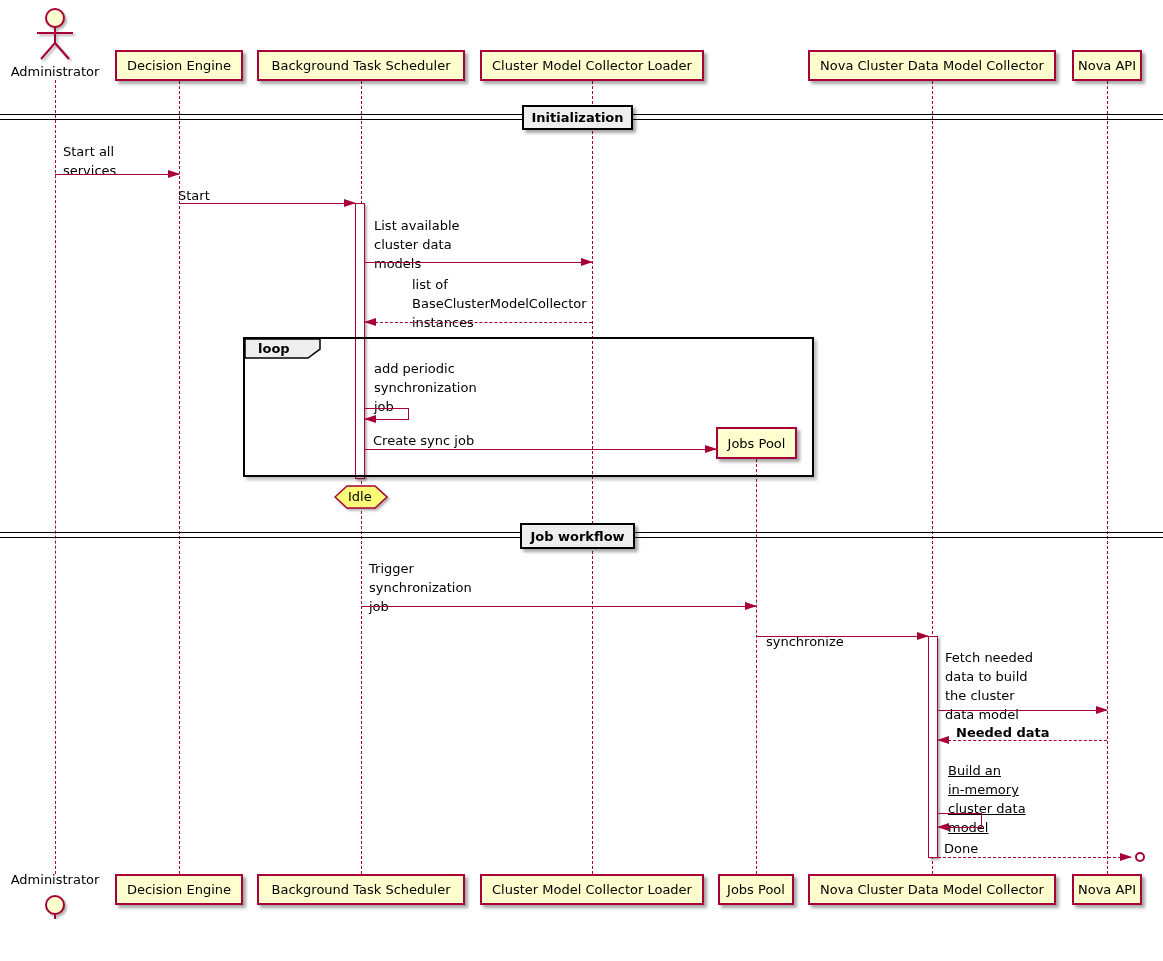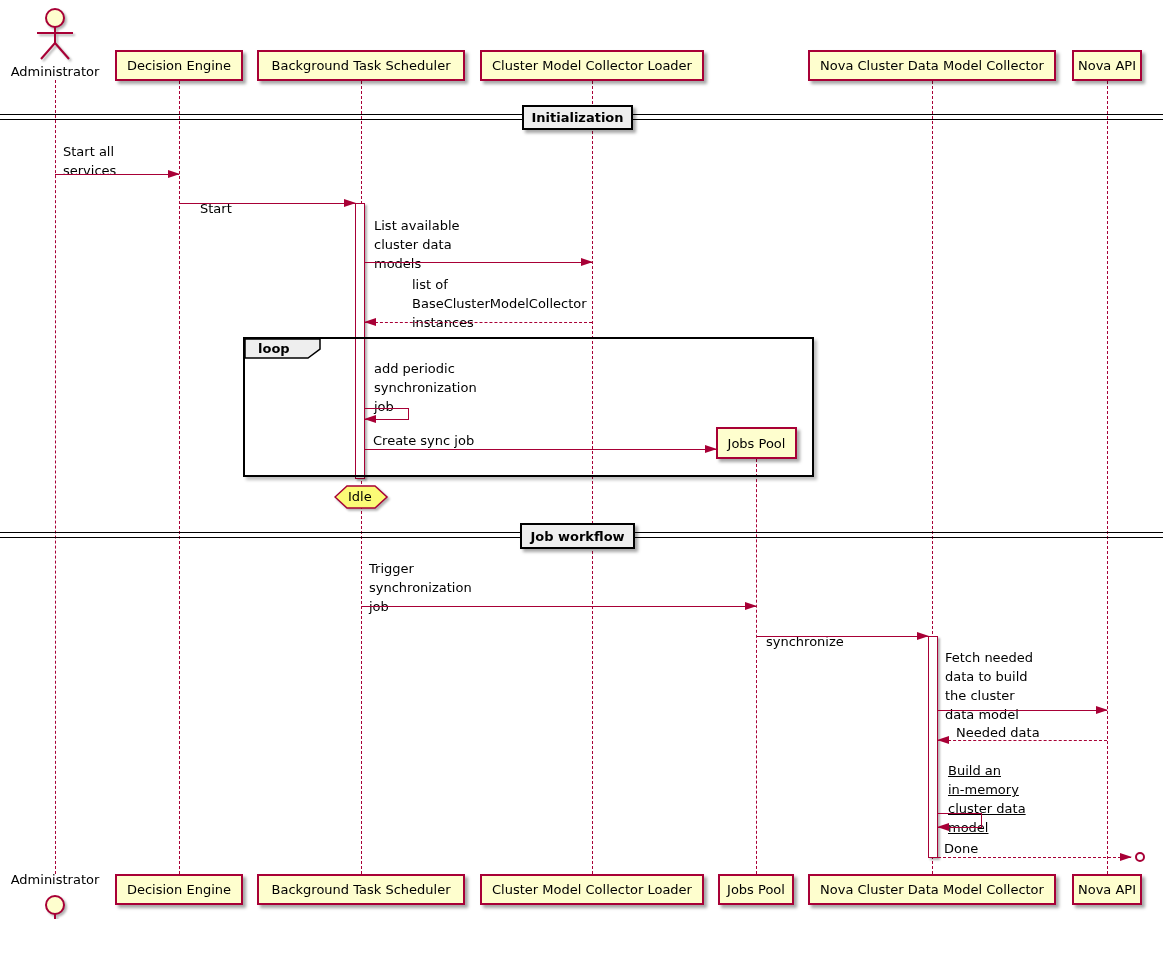--- a/index.html
+++ b/index.html
@@ -92,21 +92,21 @@
 
   <div class="bar" style="left:355px; top:203px; height:276px;"></div>
   <div class="bar" style="left:928px; top:636px; height:222px;"></div>
 
   <div class="msg" style="left:63px; top:142px;">Start all
 services</div>
   <div class="arrow" style="left:55px; top:174px; width:124px;">
       <span class="head r"></span>
     </div>
 
-  <div class="msg" style="left:200px; top:186px;margin-top:13px;">Start</div>
+  <div class="msg" style="left:178px; top:186px;">Start</div>
   <div class="arrow" style="left:179px; top:203px; width:176px;">
       <span class="head r"></span>
     </div>
 
   <div class="msg" style="left:374px; top:216px;">List available
 cluster data
 models</div>
   <div class="arrow" style="left:365px; top:262px; width:227px;">
       <span class="head r"></span>
     </div>
@@ -166,21 +166,21 @@
     </div>
 
   <div class="msg" style="left:945px; top:648px;">Fetch needed
 data to build
 the cluster
 data model</div>
   <div class="arrow" style="left:938px; top:710px; width:169px;">
       <span class="head r"></span>
     </div>
 
-  <div class="msg" style="left:956px; top:723px;">Needed data</div>
+  <div class="msg" style="left:956px; top:723px;font-weight:bold;">Needed data</div>
   <div class="arrow dashed" style="left:938px; top:740px; width:169px;">
       <span class="head l"></span>
     </div>
 
   <div class="msg" style="left:948px; top:761px;text-decoration:underline;">Build an
 in-memory
 cluster data
 model</div>
   <div class="arrow" style="left:938px; top:813px; width:44px;"></div>
   <div class="vseg" style="left:981px; top:813px; height:14px;"></div>

